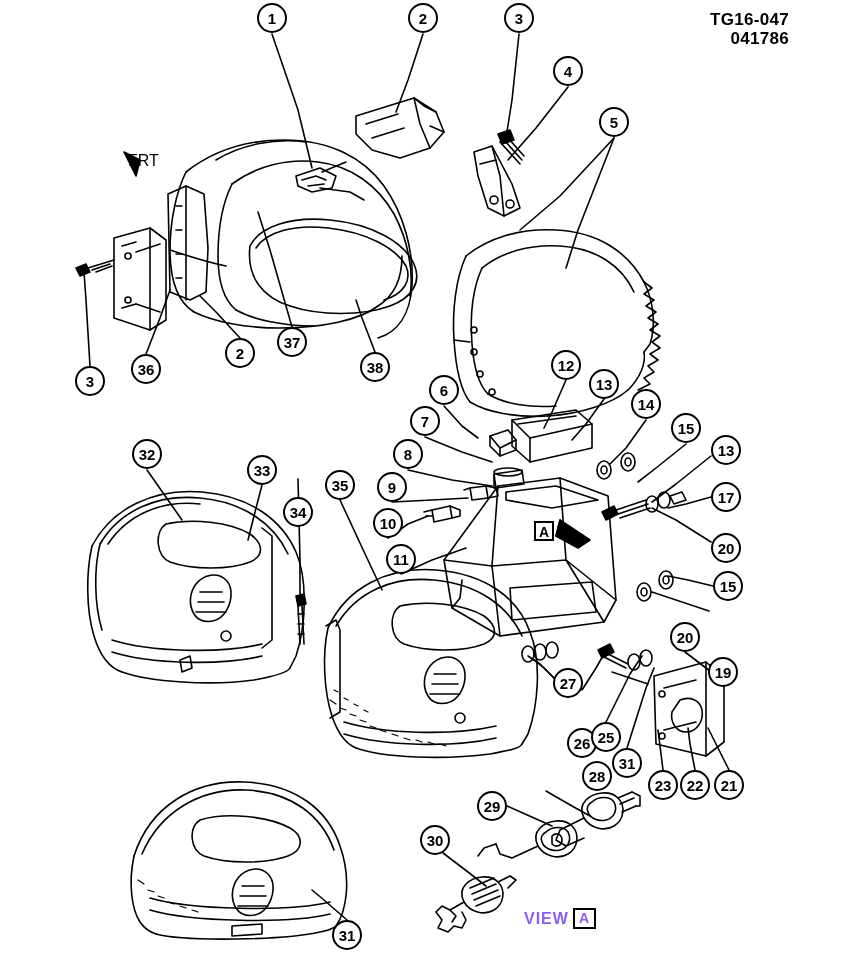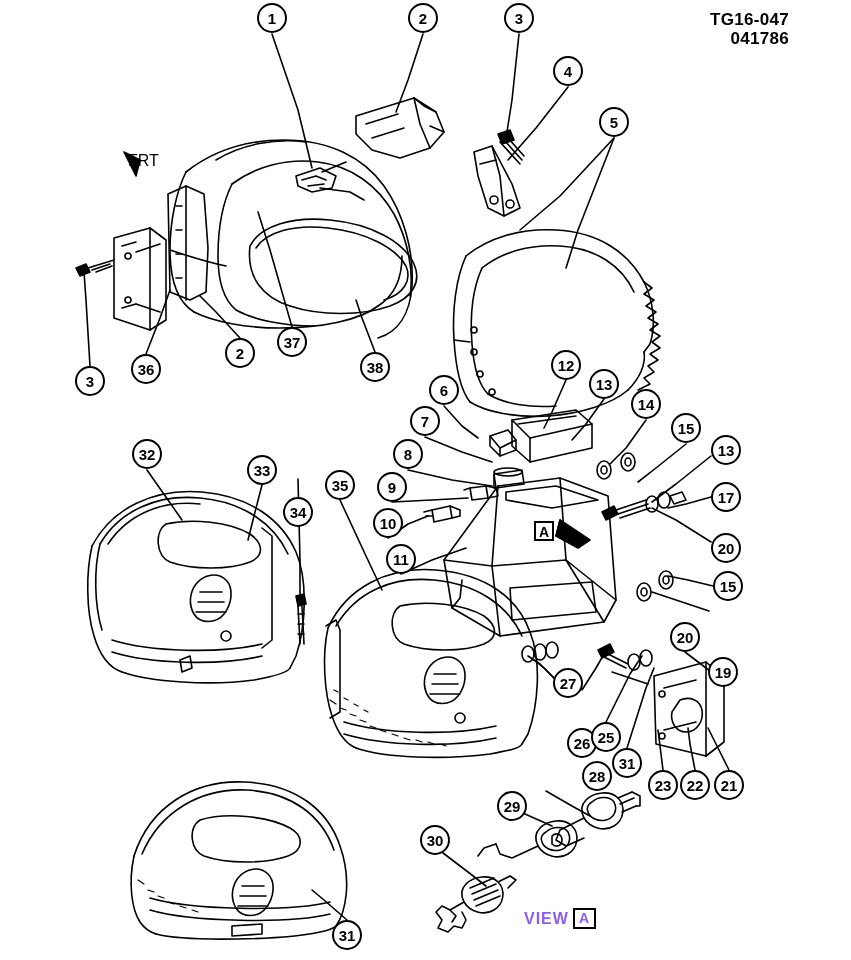--- a/index.html
+++ b/index.html
@@ -455,18 +455,18 @@
       <div class="callout" style="left: 340px; top: 485px;">35</div>
       <div class="callout" style="left: 568px; top: 683px;">27</div>
       <div class="callout" style="left: 582px; top: 743px;">26</div>
       <div class="callout" style="left: 606px; top: 737px;">25</div>
       <div class="callout" style="left: 627px; top: 763px;">31</div>
       <div class="callout" style="left: 663px; top: 785px;">23</div>
       <div class="callout" style="left: 695px; top: 785px;">22</div>
       <div class="callout" style="left: 729px; top: 785px;">21</div>
       <div class="callout" style="left: 685px; top: 637px;">20</div>
       <div class="callout" style="left: 546px; top: 776px; margin-left: 36px;">28</div>
-      <div class="callout" style="left: 512px; top: 806px;">29</div>
+      <div class="callout" style="left: 492px; top: 806px;">29</div>
       <div class="callout" style="left: 435px; top: 840px;">30</div>
       <div class="callout" style="left: 347px; top: 935px;">31</div>
     </div>
 
 </div>
 
 </body></html>

